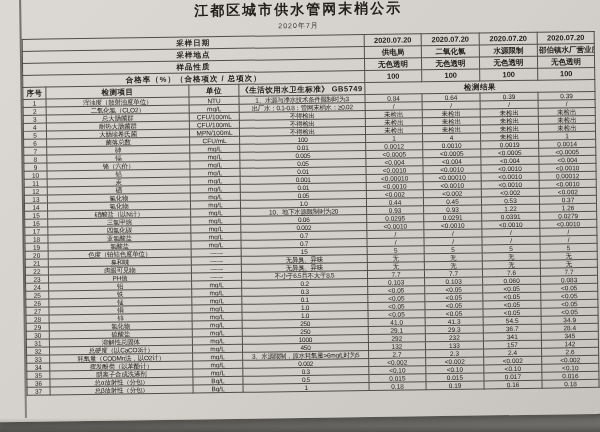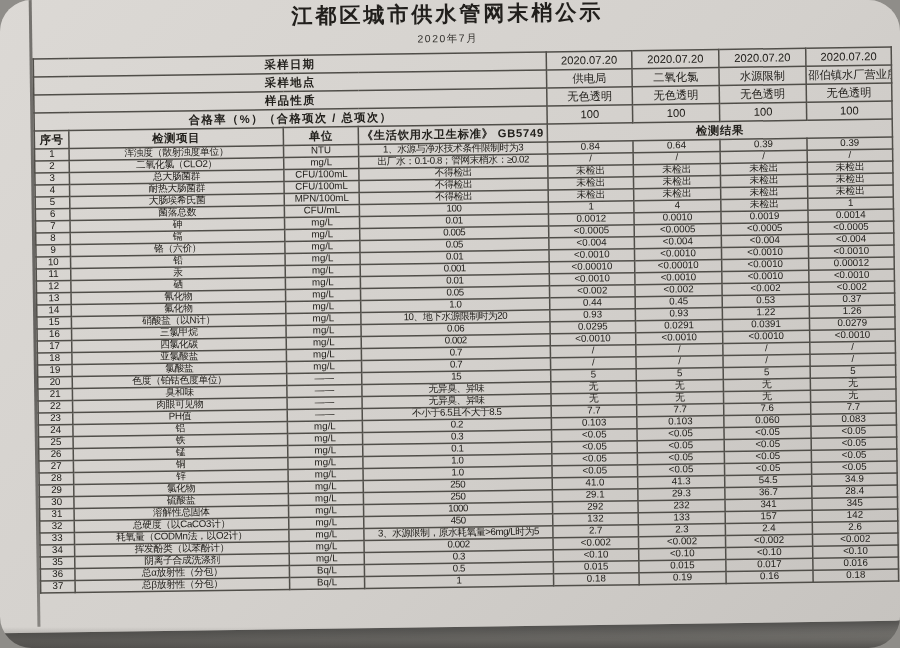--- a/index.html
+++ b/index.html
@@ -4,21 +4,20 @@
 <style>
   html,body{margin:0;padding:0;}
   body{
     width:600px;height:432px;overflow:hidden;
     font-family:"Liberation Sans","DejaVu Sans",sans-serif;
     background:#8f8d89;
   }
   .scan{
     position:relative;width:600px;height:432px;overflow:hidden;
     background:linear-gradient(180deg,#a7a5a1 0%,#9b9995 80%,#7f7d79 100%);
-    border-radius:21px;
   }
   .paper{
     position:absolute;left:-8px;top:-10px;width:618px;height:428px;
     background:linear-gradient(135deg,#dcd9d5 0%,#d3d0cc 55%,#c6c3bf 100%);
     transform:rotate(-0.8deg);
     box-shadow:0 5px 9px rgba(20,20,20,.5);
     border-bottom-right-radius:16px;border-bottom-left-radius:6px;
   }
   .page-edge{
     position:absolute;left:30px;top:0;width:2px;height:424px;
@@ -34,21 +33,21 @@
     text-align:center;font-size:7px;color:#35332f;margin-top:2px;letter-spacing:1px;
   }
   table.main{
     margin:4px 0 0 32px;border-collapse:collapse;table-layout:fixed;width:572px;
     color:#23211d;
   }
   table.main td{
     border:1px solid #504e49;padding:0 1px;text-align:center;
     font-size:6.5px;line-height:7px;height:7px;overflow:hidden;white-space:nowrap;
   }
-  tr.info td{height:11px;font-size:7.5px;font-weight:normal;line-height:11px;}
+  tr.info td{height:11px;font-size:7.5px;font-weight:bold;line-height:11px;}
   tr.info td.lbl{font-weight:bold;letter-spacing:1px;}
   tr.cols td{height:11px;font-size:7.5px;font-weight:bold;line-height:11px;letter-spacing:.5px;}
   td.item{text-align:left;padding-left:3px;letter-spacing:-.2px;}
   td.std{font-size:6px;letter-spacing:-.3px;}
   td.val{font-size:6.5px;}
   .shadow-band{
     position:absolute;left:0;bottom:0;width:600px;height:14px;
     background:linear-gradient(180deg,rgba(70,68,64,0) 0%,rgba(70,68,64,.35) 60%,rgba(50,48,46,.55) 100%);
     pointer-events:none;
   }

